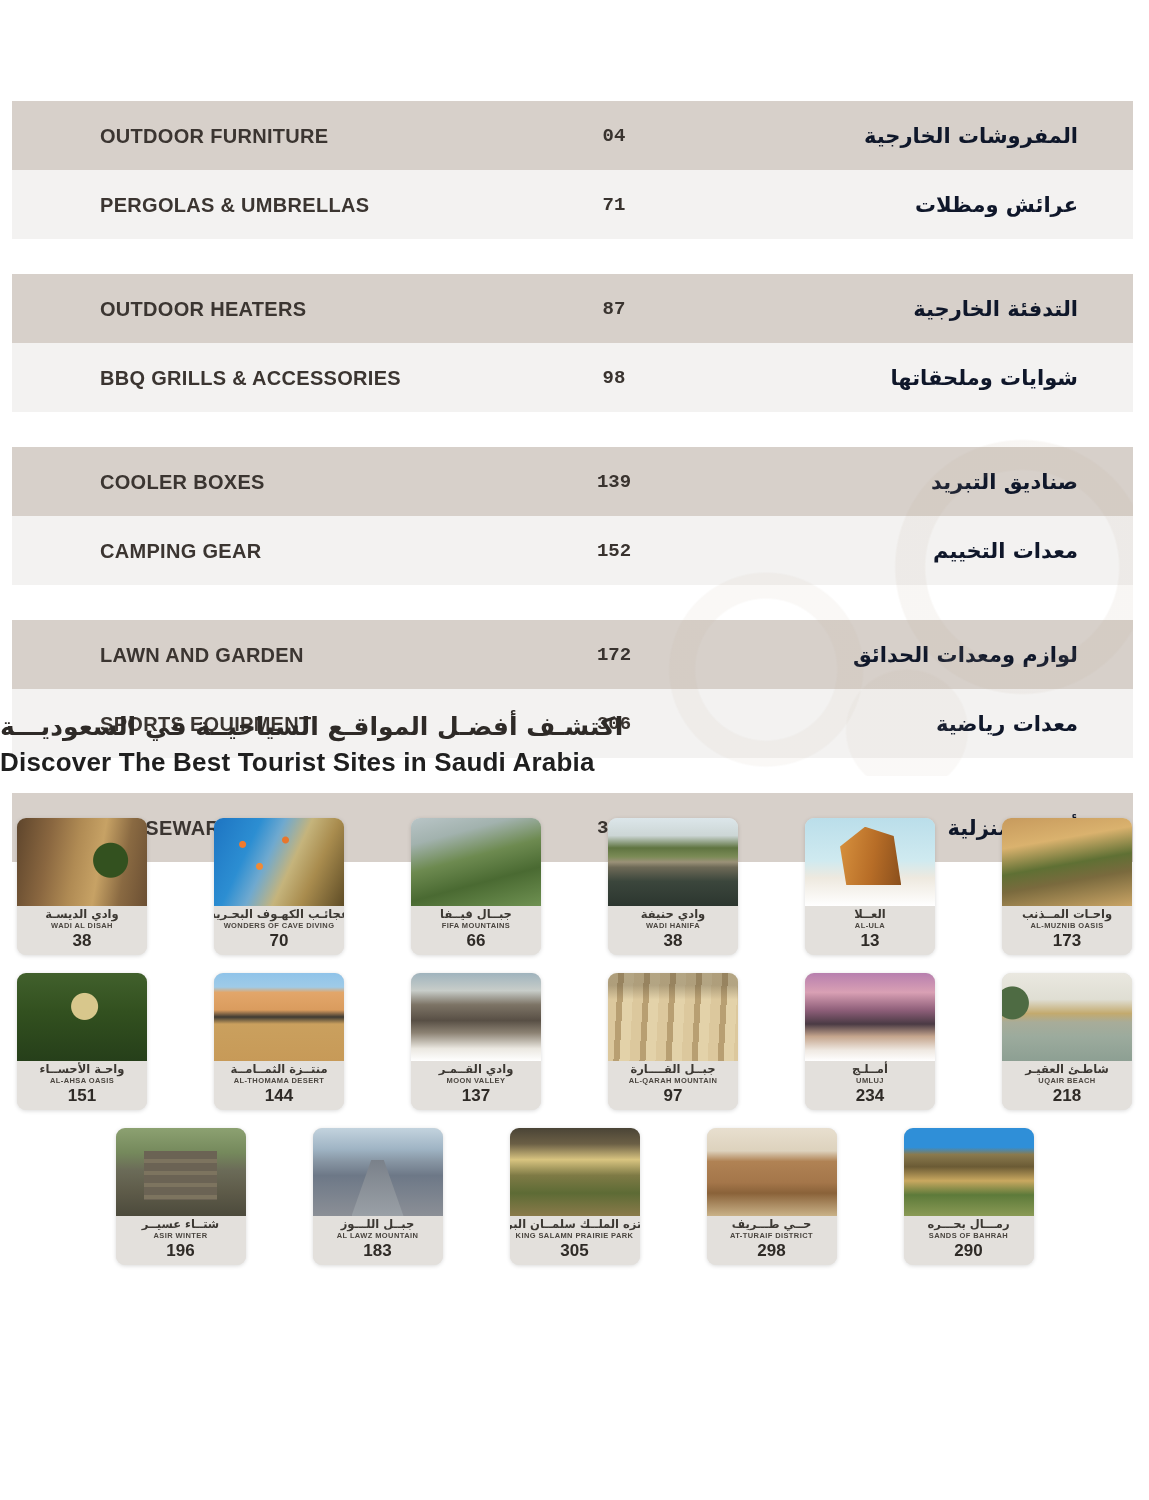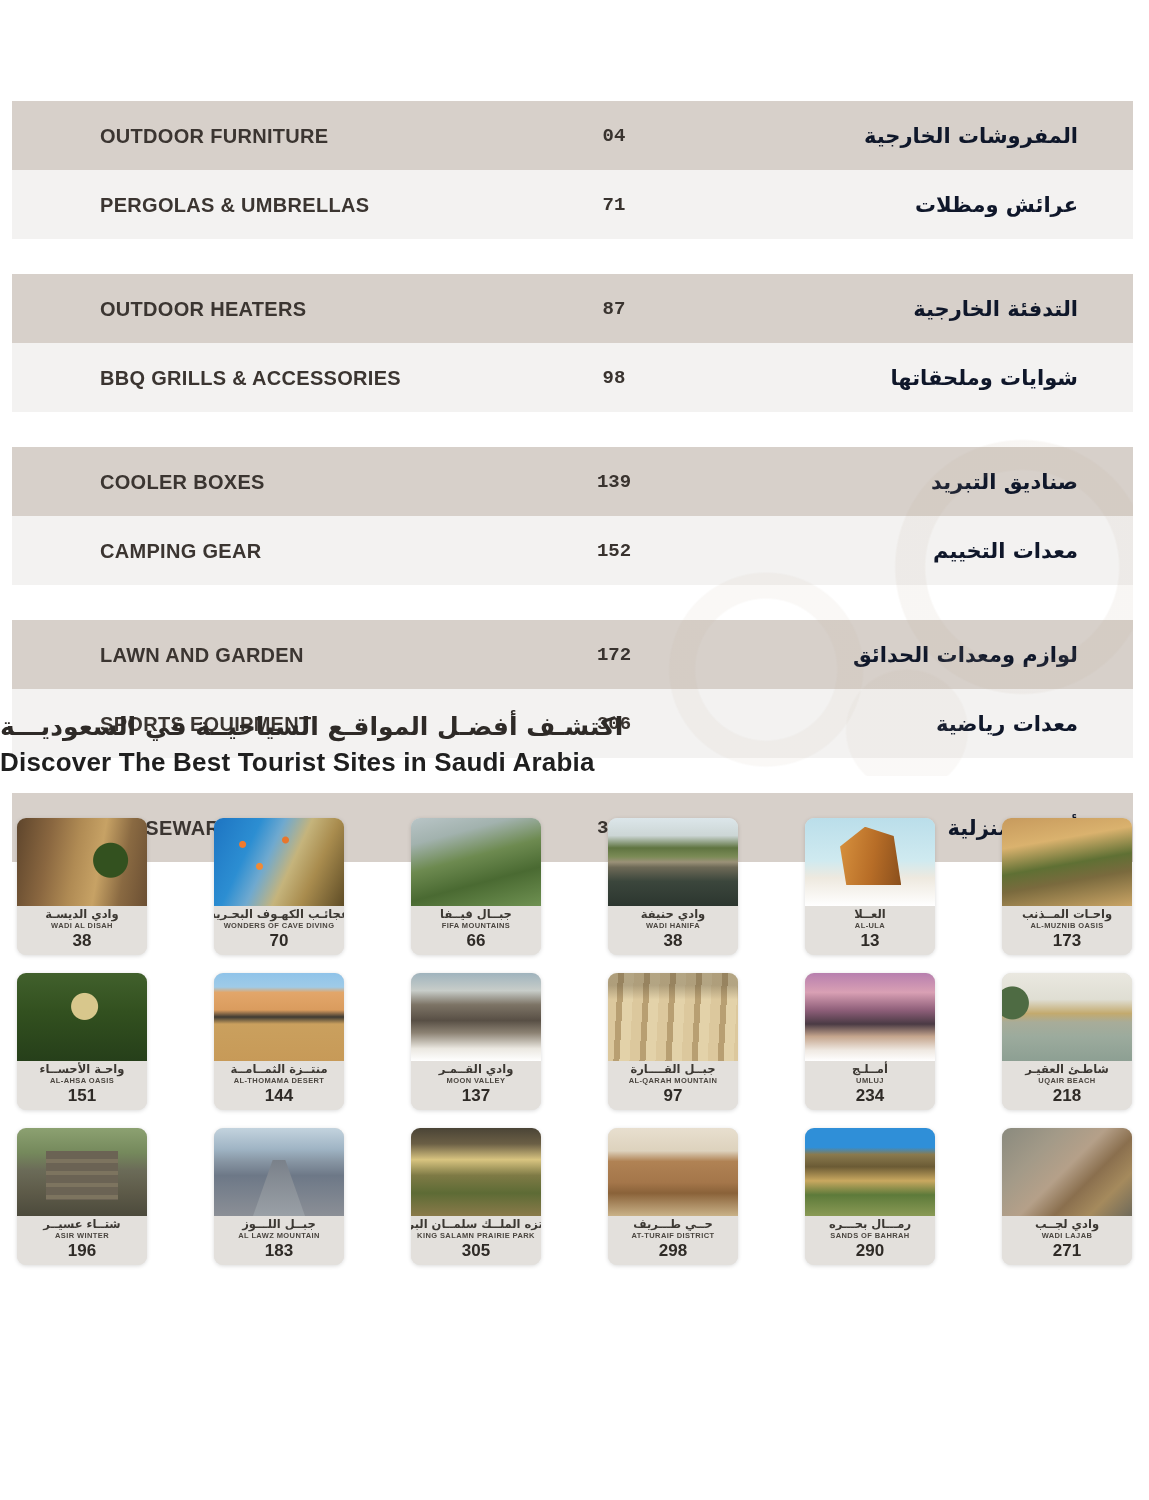--- a/index.html
+++ b/index.html
@@ -277,21 +277,13 @@
       </div>
     </div>
     <div class="card">
       <div class="img im18"></div>
       <div class="label">
         <div class="site-ar ar">رمـــال بحـــره</div>
         <div class="site-en">SANDS OF BAHRAH</div>
         <div class="site-num">290</div>
       </div>
     </div>
-    <div class="card">
-      <div class="img im19"></div>
-      <div class="label">
-        <div class="site-ar ar">وادي لجــب</div>
-        <div class="site-en">WADI LAJAB</div>
-        <div class="site-num">271</div>
-      </div>
-    </div>
   </div>
 
 </body></html>

